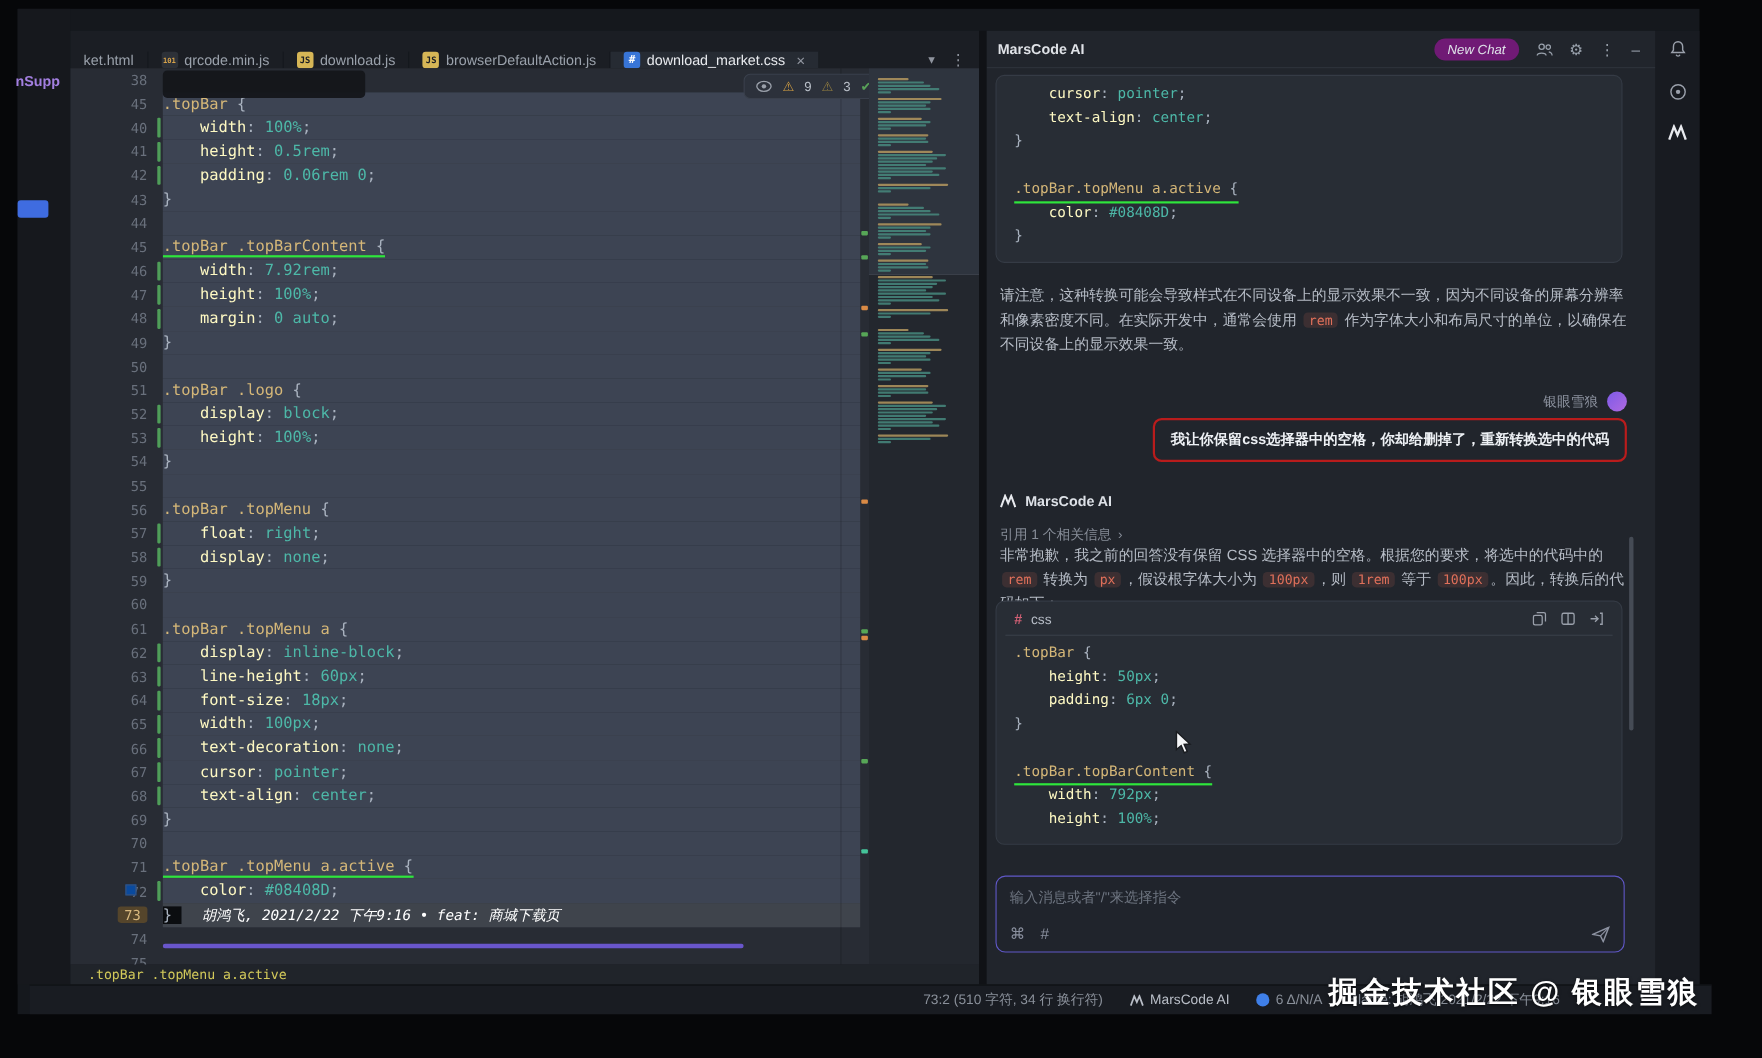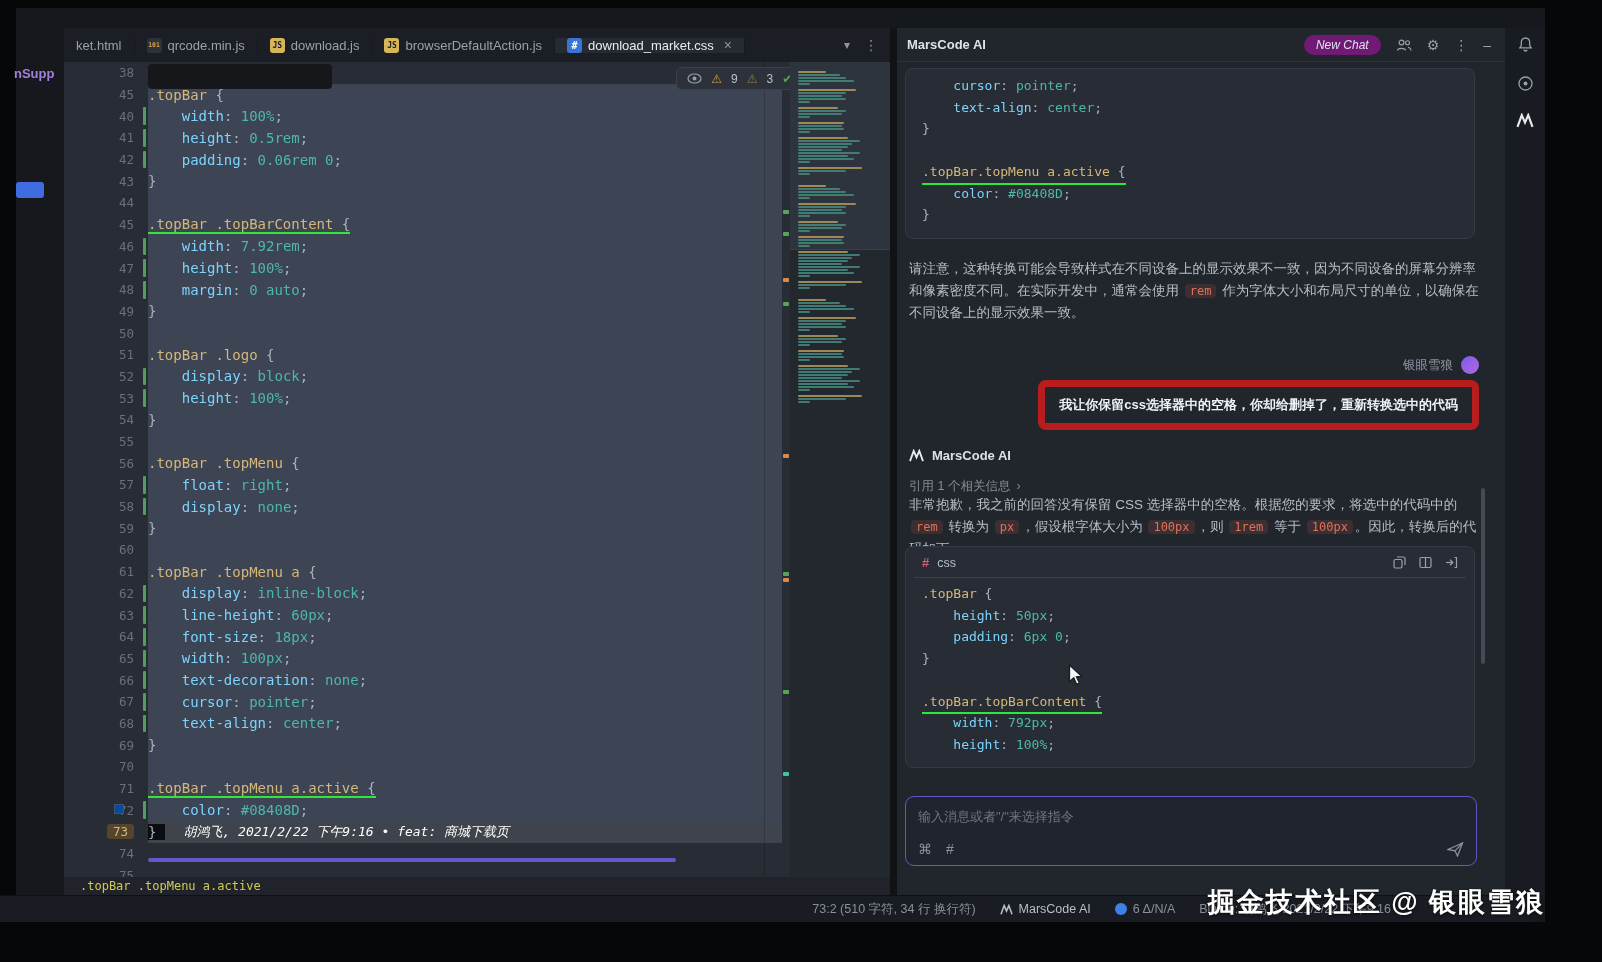--- a/index.html
+++ b/index.html
@@ -10,21 +10,21 @@
 
   
   #left-strip { position:absolute; left:16px; top:8px; width:48px; height:887px; background:#16181d; }
   #left-strip .clip-text { position:absolute; left:-2px; top:58px; width:50px; overflow:hidden;
     color:#a37fe0; font-size:13px; font-weight:700; white-space:nowrap; }
   #tool-indicator { position:absolute; left:0px; top:174px; width:28px; height:16px;
     border-radius:3px; background:#3f6ce0; }
 
   
   #tabbar { position:absolute; left:64px; top:28px; width:826px; height:34px; background:#1b1e24;
-    display:flex; align-items:center; }
+    display:flex; align-items:flex-end; }
   .tab { display:flex; align-items:center; gap:6px; padding:0 12px; font-size:13px; color:#9aa1ab;
     border-right:1px solid #15181d; white-space:nowrap; cursor:default; }
   .tab.active { background:#262b33; color:#e8eaee; }
   .fic { display:inline-flex; align-items:center; justify-content:center; width:15px; height:15px;
     border-radius:3px; font-family:"DejaVu Sans Mono", monospace; }
   .fic-js { background:#d6b656; color:#1b1e24; font-size:8px; font-weight:700; }
   .fic-minjs { background:#2d3138; color:#d6a24a; font-size:6.5px; font-weight:700; letter-spacing:0; }
   .fic-css { background:#3875d7; color:#fff; font-size:10px; font-weight:700; }
   .tab-close { margin-left:4px; color:#8f949e; font-size:14px; line-height:1; }
   #tab-overflow { margin-left:auto; display:flex; align-items:center; gap:14px; padding:0 12px; color:#8f949e; }
@@ -41,21 +41,21 @@
     justify-content:flex-end; padding-right:14px; }
   .ed-num { color:#69707c; font-family:"DejaVu Sans Mono", monospace; font-size:12.5px; }
   .ed-row.cur .ed-num { background:#55452b; color:#d8b87e; border-radius:3px; padding:0 6px; }
   .chgbar { position:absolute; right:2px; top:2px; bottom:2px; width:3px; background:#4f9e59; border-radius:1px; }
   .swatch { position:absolute; right:24px; top:5px; width:10px; height:10px; background:#0a4a9d;
     border:1px solid #37537e; }
   .ed-code { flex:1; height:100%; display:flex; align-items:center; white-space:pre;
     font-family:"DejaVu Sans Mono", monospace; font-size:14px; overflow:hidden; }
   .ed-row.sel .ed-code { background:#3d4453; }
   .ed-row.cur .ed-code { background:#3f444c; }
-  .tk-sel { color:#d5b778; } .tk-pro { color:#7dd3fc; } .tk-val { color:#4db8a8; }
+  .tk-sel { color:#d5b778; } .tk-pro { color:#fef9c3; } .tk-val { color:#4db8a8; }
   .tk-pun { color:#a9b2bf; } .tk-ind { color:#a9b2bf; }
   .uline { display:inline-block; border-bottom:2px solid #2ee63c; }
   .blockcaret { background:#0b0d10; padding-right:9px; }
   .blame { color:#ffffff; font-style:italic; font-size:13px; margin-left:18px; }
   #col-guide { position:absolute; left:700px; top:0; bottom:0; width:1px; background:rgba(0,0,0,0.18); }
 
   
   #inspections { position:absolute; right:44px; top:5px; height:23px; display:flex; align-items:center; gap:9px;
     background:#2c313b; border:1px solid #3a404c; border-radius:6px; padding:0 10px; font-size:12px; color:#bac0c9; }
   #inspections .w1 { color:#d9a343; } #inspections .w2 { color:#97803f; } #inspections .okc { color:#58a158; }
@@ -104,21 +104,21 @@
 
   .chat-p { position:absolute; left:12px; width:574px; color:#b7bdc7; font-size:13.5px; line-height:22px; }
   #chat-p1 { top:230px; }
   #chat-p2 { top:466px; }
   .chip { font-family:"DejaVu Sans Mono", monospace; font-size:12px; color:#e0705a;
     background:rgba(224,112,90,0.14); border-radius:4px; padding:0 5px; margin:0 2px; }
 
   #user-row { position:absolute; right:26px; top:328px; display:flex; align-items:center; gap:8px;
     color:#8d93a0; font-size:12.5px; }
   #user-avatar { width:18px; height:18px; border-radius:50%; background:linear-gradient(135deg,#7d5ae8,#b06ae0); }
-  #user-bubble { position:absolute; right:26px; top:352px; background:#21252c; border:7px solid #b91c1c;
+  #user-bubble { position:absolute; right:26px; top:352px; background:#21252c; border:2px solid #b91c1c;
     border-radius:8px; padding:9px 14px; color:#eef1f5; font-size:13px; font-weight:600; white-space:nowrap; }
 
   #ai-row { position:absolute; left:12px; top:420px; display:flex; align-items:center; gap:8px; }
   #ai-row span { color:#dde1e7; font-size:13px; font-weight:700; }
   #ref-row { position:absolute; left:12px; top:450px; color:#878d98; font-size:12.5px; }
   #ref-row .chv { margin-left:6px; }
 
   #chat-input { position:absolute; left:8px; top:768px; width:572px; height:70px; background:#20242c;
     border:1px solid #6058c8; border-radius:9px; padding:10px 12px; }
   #chat-input .ph { color:#6e7581; font-size:13px; }
@@ -129,21 +129,21 @@
   #panel-scrollbar { position:absolute; right:20px; top:460px; width:4px; height:176px; background:#454b55; border-radius:2px; }
 
   
   #right-strip { position:absolute; left:1505px; top:28px; width:40px; height:867px; background:#181b21;
     display:flex; flex-direction:column; align-items:center; }
   #right-strip .ric { color:#9aa0ab; margin-top:21px; }
   #right-strip .ric:first-child { margin-top:8px; }
   #right-strip .ric.bright { color:#e8eaee; }
 
   
-  #statusbar { position:absolute; left:0; top:895px; width:1529px; height:27px; background:#191c22;
+  #statusbar { position:absolute; left:27px; top:895px; width:1529px; height:27px; background:#191c22;
     border-top:1px solid #0e1013; display:flex; align-items:center; justify-content:flex-end;
     gap:24px; padding:0 138px 0 16px; color:#8a909a; font-size:12.5px; white-space:nowrap; }
   .sb-item { display:flex; align-items:center; gap:6px; }
   #sb-mars span { color:#b9bec7; }
   .blue-dot { width:12px; height:12px; border-radius:50%; background:#3f7fe8; display:inline-block; }
   #sb-blame { overflow:hidden; max-width:260px; }
 
   #watermark { position:absolute; right:57px; top:884px; z-index:99; color:#ffffff; font-size:27px;
     font-weight:700; letter-spacing:2px; text-shadow:0 1px 3px rgba(0,0,0,0.65);margin-left:33px; }
 

